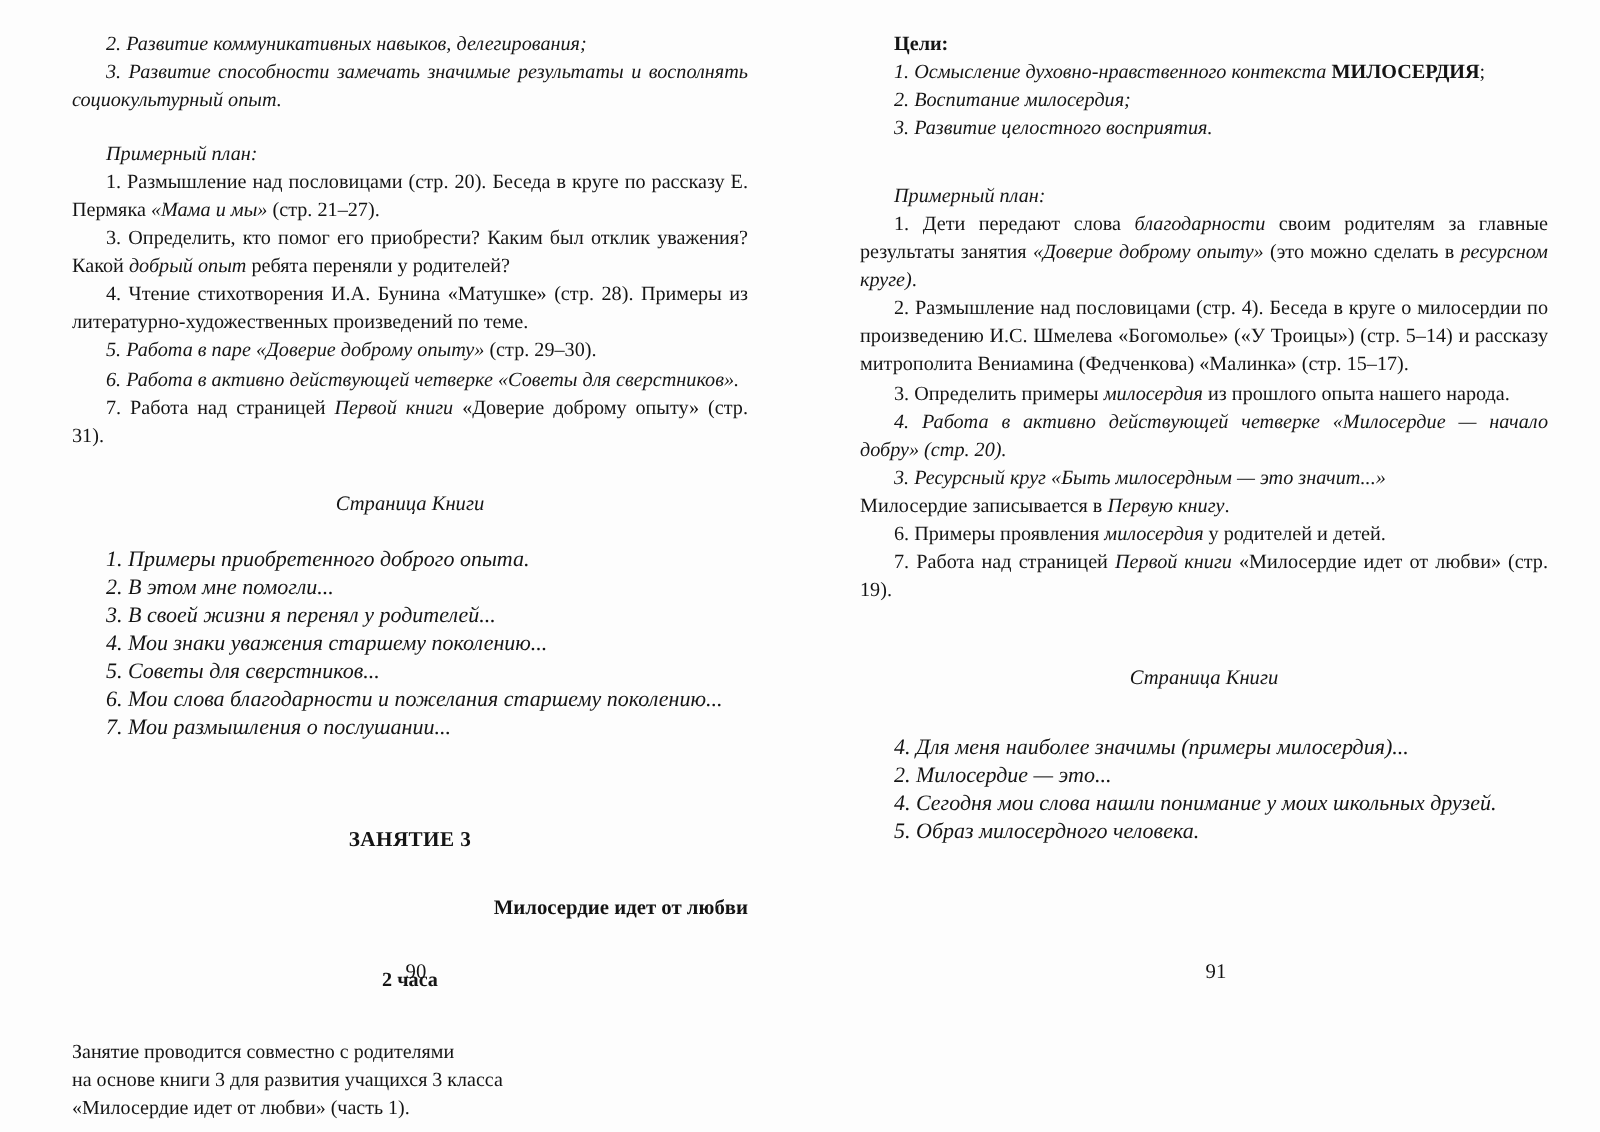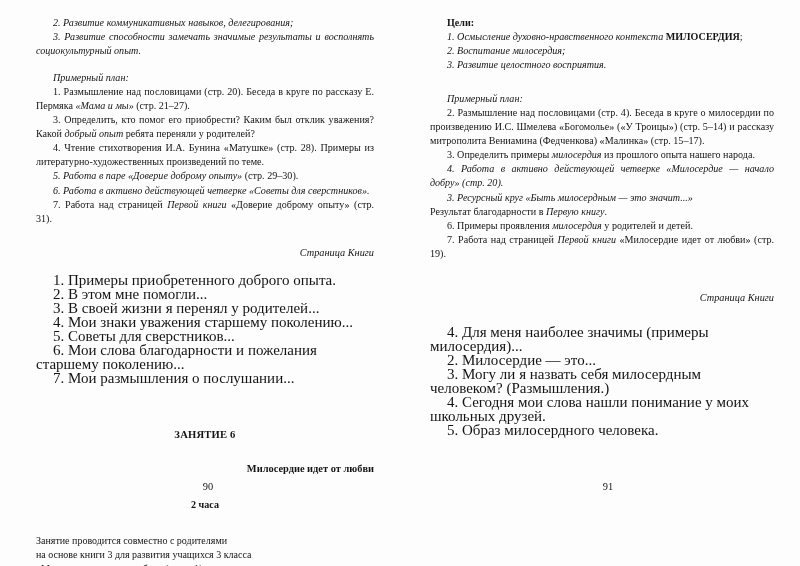--- a/index.html
+++ b/index.html
@@ -92,21 +92,21 @@
 
   .page-subtitle {
     text-align: left;
     font-size: 10px;
     line-height: 14.05px;
     text-indent: 0;
     margin: 0;
   }
 
   .book-page-title {
-    text-align: right;
+    text-align: center;
     font-style: italic;
     font-size: 10.3px;
     text-indent: 0;
     margin: 0;
   }
 
   .folio {
     position: absolute;
     bottom: 10px;
     left: 16px;
@@ -119,21 +119,22 @@
 
   ul.plain-list {
     list-style: none;
     margin: 0;
     padding: 0;
   }
   ul.plain-list li {
     margin: 0;
     padding: 0;
     text-indent: 17px;
-    font-size: 15px;
+    font-style: italic;
+    font-size: 11px;
     line-height: 14.05px;
     text-align: left;
   }
 </style>
 </head>
 <body>
 
 <div class="scan-page">
   <div class="spread">
 
@@ -172,21 +173,21 @@
           <li>3. В своей жизни я перенял у родителей...</li>
           <li>4. Мои знаки уважения старшему поколению...</li>
           <li>5. Советы для сверстников...</li>
           <li>6. Мои слова благодарности и пожелания старшему поколению...</li>
           <li>7. Мои размышления о послушании...</li>
         </ul>
 
         <div class="spacer-xl"></div>
         <div class="spacer-md"></div>
 
-        <p class="section-heading">ЗАНЯТИЕ 6</p>
+        <p class="section-heading">ЗАНЯТИЕ 3</p>
 
         <div class="spacer-lg"></div>
 
         <p class="subsection-heading">Милосердие идет от любви</p>
 
         <div class="spacer-lg"></div>
 
         <p class="hours-heading">2 часа</p>
 
         <div class="spacer-lg"></div>
@@ -207,44 +208,44 @@
 
         <p class="para"><span class="it">1. Осмысление духовно-нравственного контекста </span><span class="bd">МИЛОСЕРДИЯ</span><span>;</span></p>
 
         <p class="para it">2. Воспитание милосердия;</p>
         <p class="para it">3. Развитие целостного восприятия.</p>
 
         <div class="spacer-lg"></div>
 
         <p class="para it">Примерный план:</p>
 
+        <p class="para"><span>1. Дети передают слова </span><span class="it">благодарности</span><span> своим родителям за главные результаты занятия </span><span class="it">«Доверие доброму опыту»</span><span> (это можно сделать в </span><span class="it">ресурсном круге)</span><span>.</span></p>
 
         <p class="para">2. Размышление над пословицами (стр. 4). Беседа в круге о милосердии по произведению И.С. Шмелева «Богомолье» («У Троицы») (стр. 5–14) и рассказу митрополита Вениамина (Федченкова) «Малинка» (стр. 15–17).</p>
 
         <p class="para"><span>3. Определить примеры </span><span class="it">милосердия</span><span> из прошлого опыта нашего народа.</span></p>
 
         <p class="para it">4. Работа в активно действующей четверке «Милосердие — начало добру» (стр. 20).</p>
 
         <p class="para it">3. Ресурсный круг «Быть милосердным — это значит...»</p>
-        <p class="para noindent"><span>Результат благодарности в </span><span class="it">Первую книгу</span><span>.</span></p>
+        <p class="para noindent"><span>Милосердие записывается в </span><span class="it">Первую книгу</span><span>.</span></p>
 
         <p class="para"><span>6. Примеры проявления </span><span class="it">милосердия</span><span> у родителей и детей.</span></p>
 
         <p class="para"><span>7. Работа над страницей </span><span class="it">Первой книги</span><span> «Милосердие идет от любви» (стр. 19).</span></p>
 
         <div class="spacer-xl"></div>
 
         <p class="book-page-title">Страница Книги</p>
 
         <div class="spacer-lg"></div>
 
         <ul class="plain-list">
           <li>4. Для меня наиболее значимы (примеры милосердия)...</li>
           <li>2. Милосердие — это...</li>
-          <li>3. Могу ли я назвать себя милосердным человеком? (Размышления.)</li>
           <li>4. Сегодня мои слова нашли понимание у моих школьных друзей.</li>
           <li>5. Образ милосердного человека.</li>
         </ul>
 
       </div>
 
       <div class="folio">91</div>
     </div>
 
   </div>

